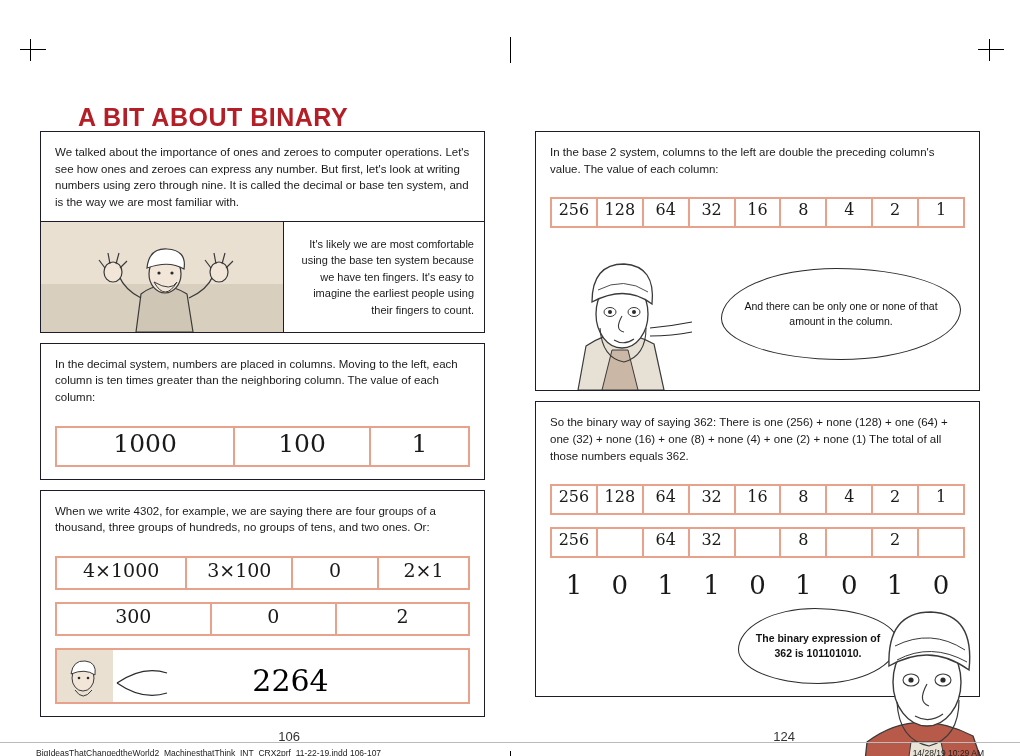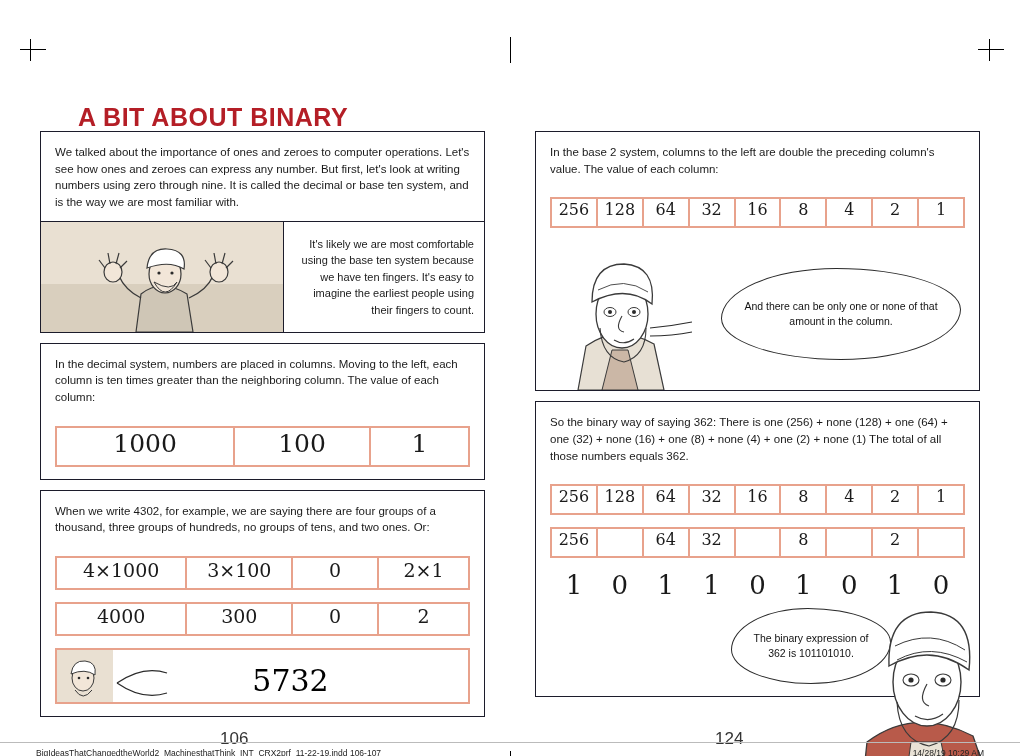--- a/index.html
+++ b/index.html
@@ -122,23 +122,23 @@
     top: 14px;
     width: 176px;
     font-size: 11px;
     line-height: 1.5;
     text-align: right;
     color: #1a1a1a;
   }
 
   .pagenum {
     position: absolute;
-    font-size: 17px;
+    font-size: 13px;
     color: #333;
-    text-align: left;
+    text-align: right;
     width: 80px;
   }
 
   .footer {
     position: absolute;
     left: 0; right: 0;
     bottom: 8px;
     border-top: 1px solid #bbb;
     padding-top: 5px;
     font-size: 8.5px;
@@ -216,42 +216,41 @@
 
     <div class="panel">
       <div class="panel-text">When we write 4302, for example, we are saying there are four groups of a thousand, three groups of hundreds, no groups of tens, and two ones. Or:</div>
       <div class="numrow mid">
         <div class="cell" style="flex:1.3">4×1000</div>
         <div class="cell" style="flex:1.05">3×100</div>
         <div class="cell" style="flex:0.85">0</div>
         <div class="cell" style="flex:0.9">2×1</div>
       </div>
       <div class="numrow mid">
-        <div class="cell" style="flex:1.3">4000</div>
         <div class="cell" style="flex:1.05">300</div>
         <div class="cell" style="flex:0.85">0</div>
         <div class="cell" style="flex:0.9">2</div>
       </div>
       <div class="numrow" style="align-items:center; height:56px;">
         <div style="width:56px; height:100%; position:relative;">
           <svg width="56" height="52" viewBox="0 0 56 52">
             <rect x="0" y="0" width="56" height="52" fill="#e9e0d2"></rect>
             <ellipse cx="26" cy="28" rx="11" ry="13" fill="#f2e6d8" stroke="#3a3a3a" stroke-width="1"></ellipse>
             <path d="M14 24 Q16 10 28 11 Q40 12 38 25 Q28 18 14 24 Z" fill="#fff" stroke="#3a3a3a" stroke-width="1"></path>
             <circle cx="22" cy="28" r="1.3" fill="#2b2b2b"></circle>
             <circle cx="31" cy="28" r="1.3" fill="#2b2b2b"></circle>
             <path d="M18 40 Q26 52 35 40" stroke="#3a3a3a" stroke-width="1" fill="none"></path>
           </svg>
         </div>
         <div style="flex:1; position:relative;">
           <svg width="60" height="50" viewBox="0 0 60 50" style="position:absolute; left:0; top:4px;">
             <path d="M4 24 Q30 6 54 14" stroke="#2b2b2b" stroke-width="1.2" fill="none"></path>
             <path d="M4 24 Q30 42 54 34" stroke="#2b2b2b" stroke-width="1.2" fill="none"></path>
           </svg>
-          <div class="mono-small" style="text-align:center; font-size:30px; padding-top:8px;">5732</div>
+          <div class="mono-small" style="text-align:center; font-size:30px; padding-top:8px;">2264</div>
         </div>
       </div>
     </div>
 
     <div class="pagenum" style="left:180px; top:598px;">106</div>
   </div>
 
   <div class="col col-right">
 
     <div class="panel">
@@ -325,21 +324,21 @@
         <span>0</span>
         <span>1</span>
         <span>1</span>
         <span>0</span>
         <span>1</span>
         <span>0</span>
         <span>1</span>
         <span>0</span>
       </div>
       <div style="height:92px; position:relative;">
-        <div class="bubble" style="left:195px; top:4px; width:160px; height:76px; font-size:10.5px;">The binary expression of 362 is 101101010.</div>
+        <div class="bubble" style="left:202px; top:4px; width:160px; height:76px; font-size:10.5px;font-weight:bold;">The binary expression of 362 is 101101010.</div>
         <svg width="60" height="40" viewBox="0 0 60 40" style="position:absolute; left:362px; top:46px;">
           <path d="M2 4 Q28 18 56 30" stroke="#2b2b2b" stroke-width="1.1" fill="none"></path>
           <path d="M2 14 Q26 24 52 34" stroke="#2b2b2b" stroke-width="1.1" fill="none"></path>
         </svg>
       </div>
     </div>
 
     <div class="pagenum" style="left:180px; top:598px;">124</div>
   </div>
 

